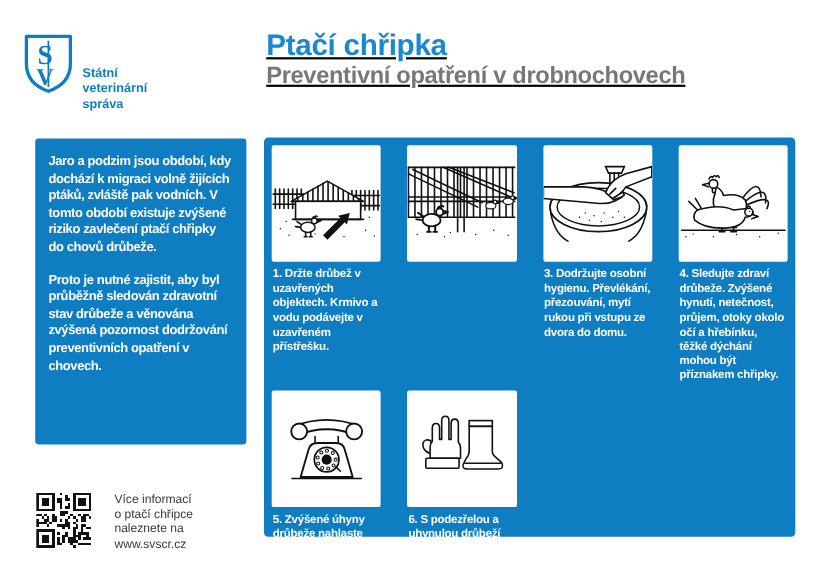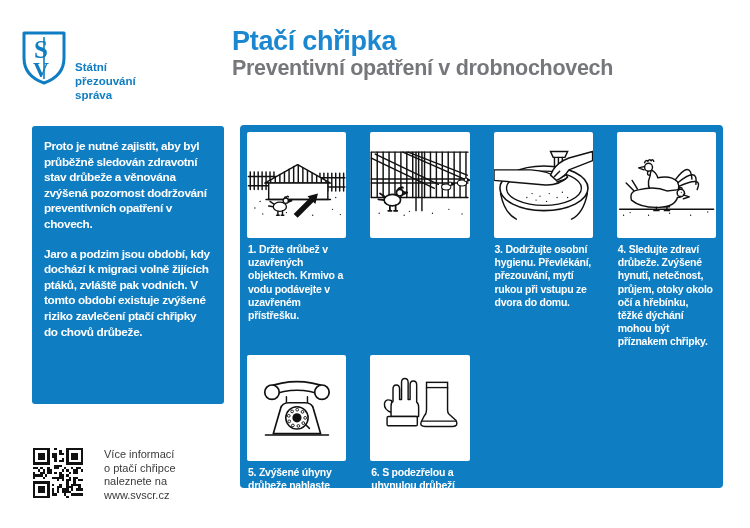--- a/index.html
+++ b/index.html
@@ -11,21 +11,21 @@
   }
   *{margin:0;padding:0;box-sizing:border-box;}
   html,body{background:#fff;}
   body{font-family:"Liberation Sans",sans-serif;width:750px;height:528px;overflow:hidden;}
   .poster{position:relative;width:750px;height:528px;background:#fff;}
 
   
   .logo{position:absolute;left:21px;top:30px;width:46px;height:56px;}
   .org{position:absolute;left:75px;top:36px;color:var(--brand-blue);
        font-weight:bold;font-size:11.5px;line-height:14px;margin-top:24px;}
-  .title-block{position:absolute;left:232px;top:26px;width:490px;}
+  .title-block{position:absolute;left:242px;top:26px;width:490px;text-decoration:underline;}
   .title{color:var(--title-blue);font-weight:bold;font-size:27px;line-height:30px;letter-spacing:-.3px;}
   .subtitle{color:var(--subtitle-gray);font-weight:bold;font-size:21.5px;line-height:24px;margin-top:0;letter-spacing:-.3px;}
 
   
   .sidebar{position:absolute;left:32px;top:126px;width:192px;height:278px;
            background:var(--brand-blue);border-radius:3px;padding:13px 12px;}
   .sidebar p{color:#fff;font-weight:bold;font-size:11.8px;line-height:15.6px;letter-spacing:-.35px;}
   .sidebar p + p{margin-top:14px;}
 
   
@@ -56,31 +56,31 @@
   <div class="logo">
     <svg viewBox="0 0 46 56">
       <path d="M3,3 H43 V28 Q43,46 23,53 Q3,46 3,28 Z" fill="#fff" stroke="#0e7dc2" stroke-width="3" stroke-linejoin="round"></path>
       <line x1="23" y1="7" x2="23" y2="49" stroke="#0e7dc2" stroke-width="1.6"></line>
       <text x="13" y="28" font-family="Liberation Serif,serif" font-weight="bold" font-size="25" fill="#0e7dc2">S</text>
       <text x="12" y="47" font-family="Liberation Serif,serif" font-weight="bold" font-size="22" fill="#0e7dc2">V</text>
     </svg>
   </div>
   <div class="org">
     <div>Státní</div>
-    <div>přezouvání</div>
+    <div>veterinární</div>
     <div>správa</div>
   </div>
   <div class="title-block">
     <div class="title">Ptačí chřipka</div>
     <div class="subtitle">Preventivní opatření v drobnochovech</div>
   </div>
 
   <div class="sidebar">
+    <p>Jaro a podzim jsou období, kdy dochází k migraci volně žijících ptáků, zvláště pak vodních. V tomto období existuje zvýšené riziko zavlečení ptačí chřipky do chovů drůbeže.</p>
     <p>Proto je nutné zajistit, aby byl průběžně sledován zdravotní stav drůbeže a věnována zvýšená pozornost dodržování preventivních opatření v chovech.</p>
-    <p>Jaro a podzim jsou období, kdy dochází k migraci volně žijících ptáků, zvláště pak vodních. V tomto období existuje zvýšené riziko zavlečení ptačí chřipky do chovů drůbeže.</p>
   </div>
 
   <div class="panel">
 
     <div class="cell">
       <div class="illus">
         <svg viewBox="0 0 151 106">
           <g class="lineart" stroke-width="1.6">
             <path d="M2,40 H44 M2,54 H44 M5,33 V60 M11,33 V60 M17,33 V60 M23,33 V60 M29,33 V60 M35,33 V60 M41,33 V60"></path>
             <path d="M108,42 H149 M108,56 H149 M111,35 V62 M117,35 V62 M123,35 V62 M129,35 V62 M135,35 V62 M141,35 V62 M147,35 V62"></path>

